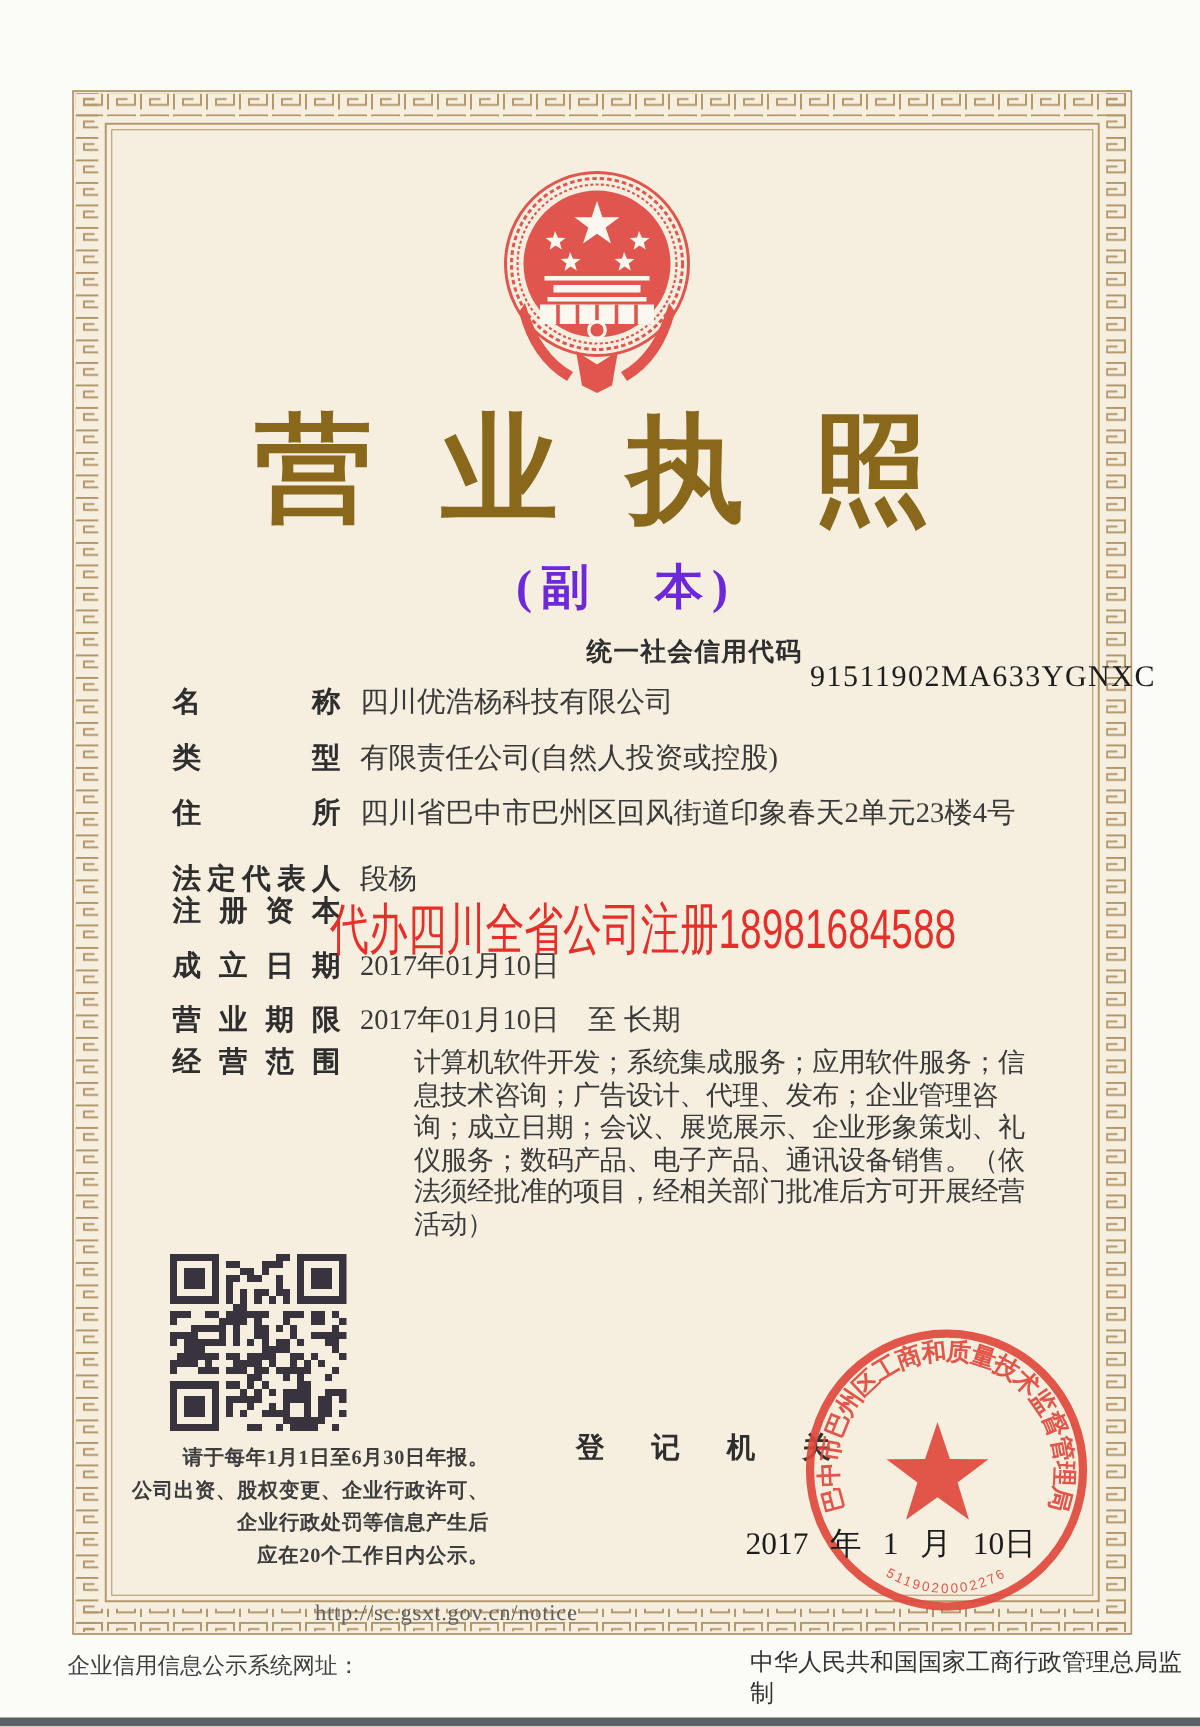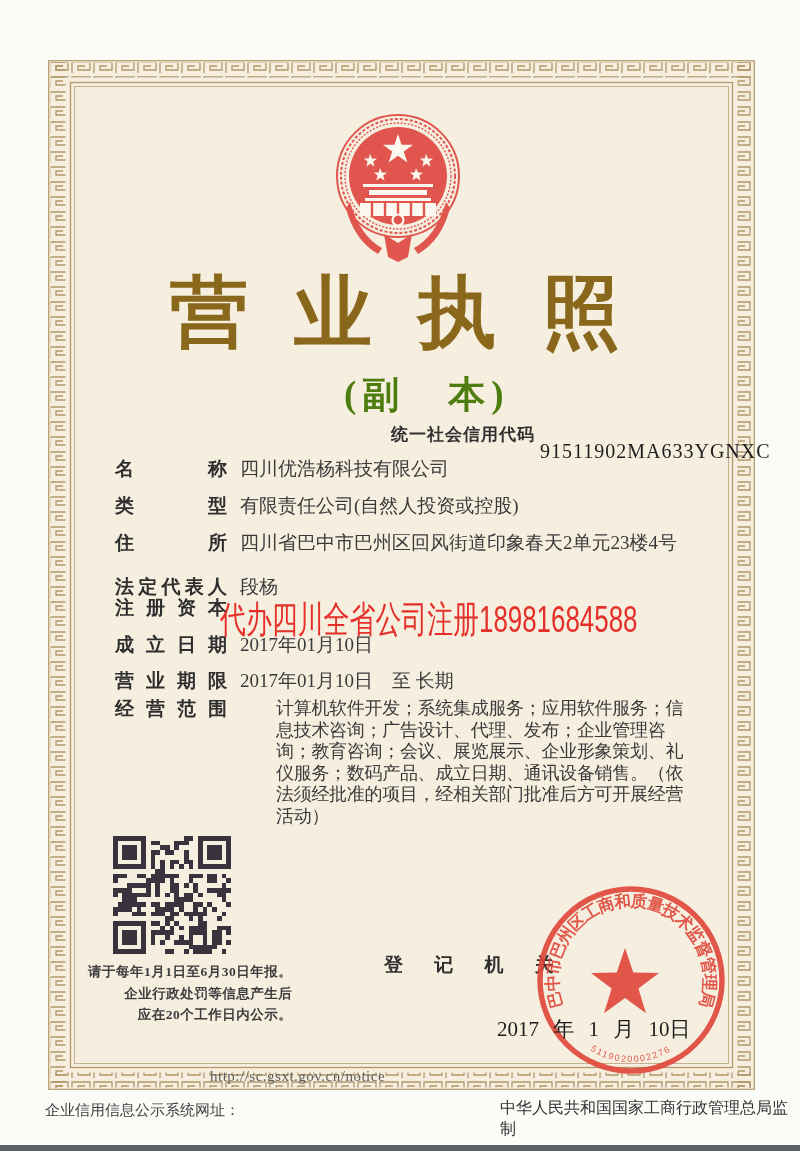--- a/index.html
+++ b/index.html
@@ -7,21 +7,21 @@
        font-family:"Liberation Serif","DejaVu Serif",serif;overflow:hidden;}
   .abs{position:absolute;}
   
   #frame{left:48px;top:60px;width:707px;height:1030px;}
   
   #emblem{left:332px;top:110px;width:132px;height:152px;}
   
   #title{left:170px;top:272px;font-family:"Liberation Sans","DejaVu Sans",sans-serif;
          font-weight:700;font-size:78px;line-height:1.05;letter-spacing:46px;
          color:#8a681b;white-space:nowrap;}
-  #subtitle{left:344px;top:370px;font-size:37px;font-weight:700;color:#4d7c0f;
+  #subtitle{left:344px;top:370px;font-size:32px;font-weight:700;color:#6d28d9;
             letter-spacing:6px;white-space:nowrap;}
   
   #code-label{left:391px;top:423px;font-family:"Liberation Sans","DejaVu Sans",sans-serif;
               font-weight:600;font-size:17px;color:#2f2f2f;letter-spacing:1px;}
   #code-value{left:540px;top:440px;font-size:20px;color:#1e1e1e;letter-spacing:1px;}
   
   .row{position:absolute;left:115px;width:585px;display:flex;}
   .row .lbl{width:112px;flex:none;font-family:"Liberation Sans","DejaVu Sans",sans-serif;
             font-weight:600;font-size:19px;color:#2e2e2e;
             text-align:justify;text-align-last:justify;line-height:22px;}
@@ -127,21 +127,21 @@
 <div class="row" id="r-date">
   <span class="lbl">成立日期</span>
   <span class="val">2017年01月10日</span>
 </div>
 <div class="row" id="r-term">
   <span class="lbl">营业期限</span>
   <span class="val">2017年01月10日　至 长期</span>
 </div>
 <div class="row scope" id="r-scope">
   <span class="lbl">经营范围</span>
-  <span class="val">计算机软件开发；系统集成服务；应用软件服务；信息技术咨询；广告设计、代理、发布；企业管理咨询；教育咨询；会议、展览展示、企业形象策划、礼仪服务；数码产品、成立日期、通讯设备销售。（依法须经批准的项目，经相关部门批准后方可开展经营活动）</span>
+  <span class="val">计算机软件开发；系统集成服务；应用软件服务；信息技术咨询；广告设计、代理、发布；企业管理咨询；成立日期；会议、展览展示、企业形象策划、礼仪服务；数码产品、电子产品、通讯设备销售。（依法须经批准的项目，经相关部门批准后方可开展经营活动）</span>
 </div>
 
 <div id="ad" class="abs">代办四川全省公司注册18981684588</div>
 
 <div id="qr" class="abs"><svg width="118" height="118" viewBox="0 0 25 25" shape-rendering="crispEdges">
       <rect x="0" y="0" width="7" height="7" fill="#39333d"></rect>
     <rect x="1" y="1" width="5" height="5" fill="#f6efe0"></rect>
     <rect x="2" y="2" width="3" height="3" fill="#39333d"></rect>
       <rect x="18" y="0" width="7" height="7" fill="#39333d"></rect>
     <rect x="19" y="1" width="5" height="5" fill="#f6efe0"></rect>
@@ -359,20 +359,21 @@
       <rect x="15" y="24" width="1" height="1" fill="#39333d"></rect>
       <rect x="17" y="24" width="1" height="1" fill="#39333d"></rect>
       <rect x="18" y="24" width="1" height="1" fill="#39333d"></rect>
       <rect x="19" y="24" width="1" height="1" fill="#39333d"></rect>
       <rect x="20" y="24" width="1" height="1" fill="#39333d"></rect>
       <rect x="23" y="24" width="1" height="1" fill="#39333d"></rect>
     </svg></div>
 
 <div id="notes" class="abs">
   <div>请于每年1月1日至6月30日年报。</div>
+  <div>公司出资、股权变更、企业行政许可、</div>
   <div>企业行政处罚等信息产生后</div>
   <div>应在20个工作日内公示。</div>
 </div>
 
 <div id="registry" class="abs">登 记 机 关</div>
 
 <svg id="seal" class="abs" width="210" height="210" viewBox="0 0 210 210">
   <defs>
     <path id="sealArc" d="M31,130 A73,73 0 1 1 167,130" fill="none"></path>
     <path id="serialArc" d="M55,172 A76,76 0 0 0 143,172" fill="none"></path>

